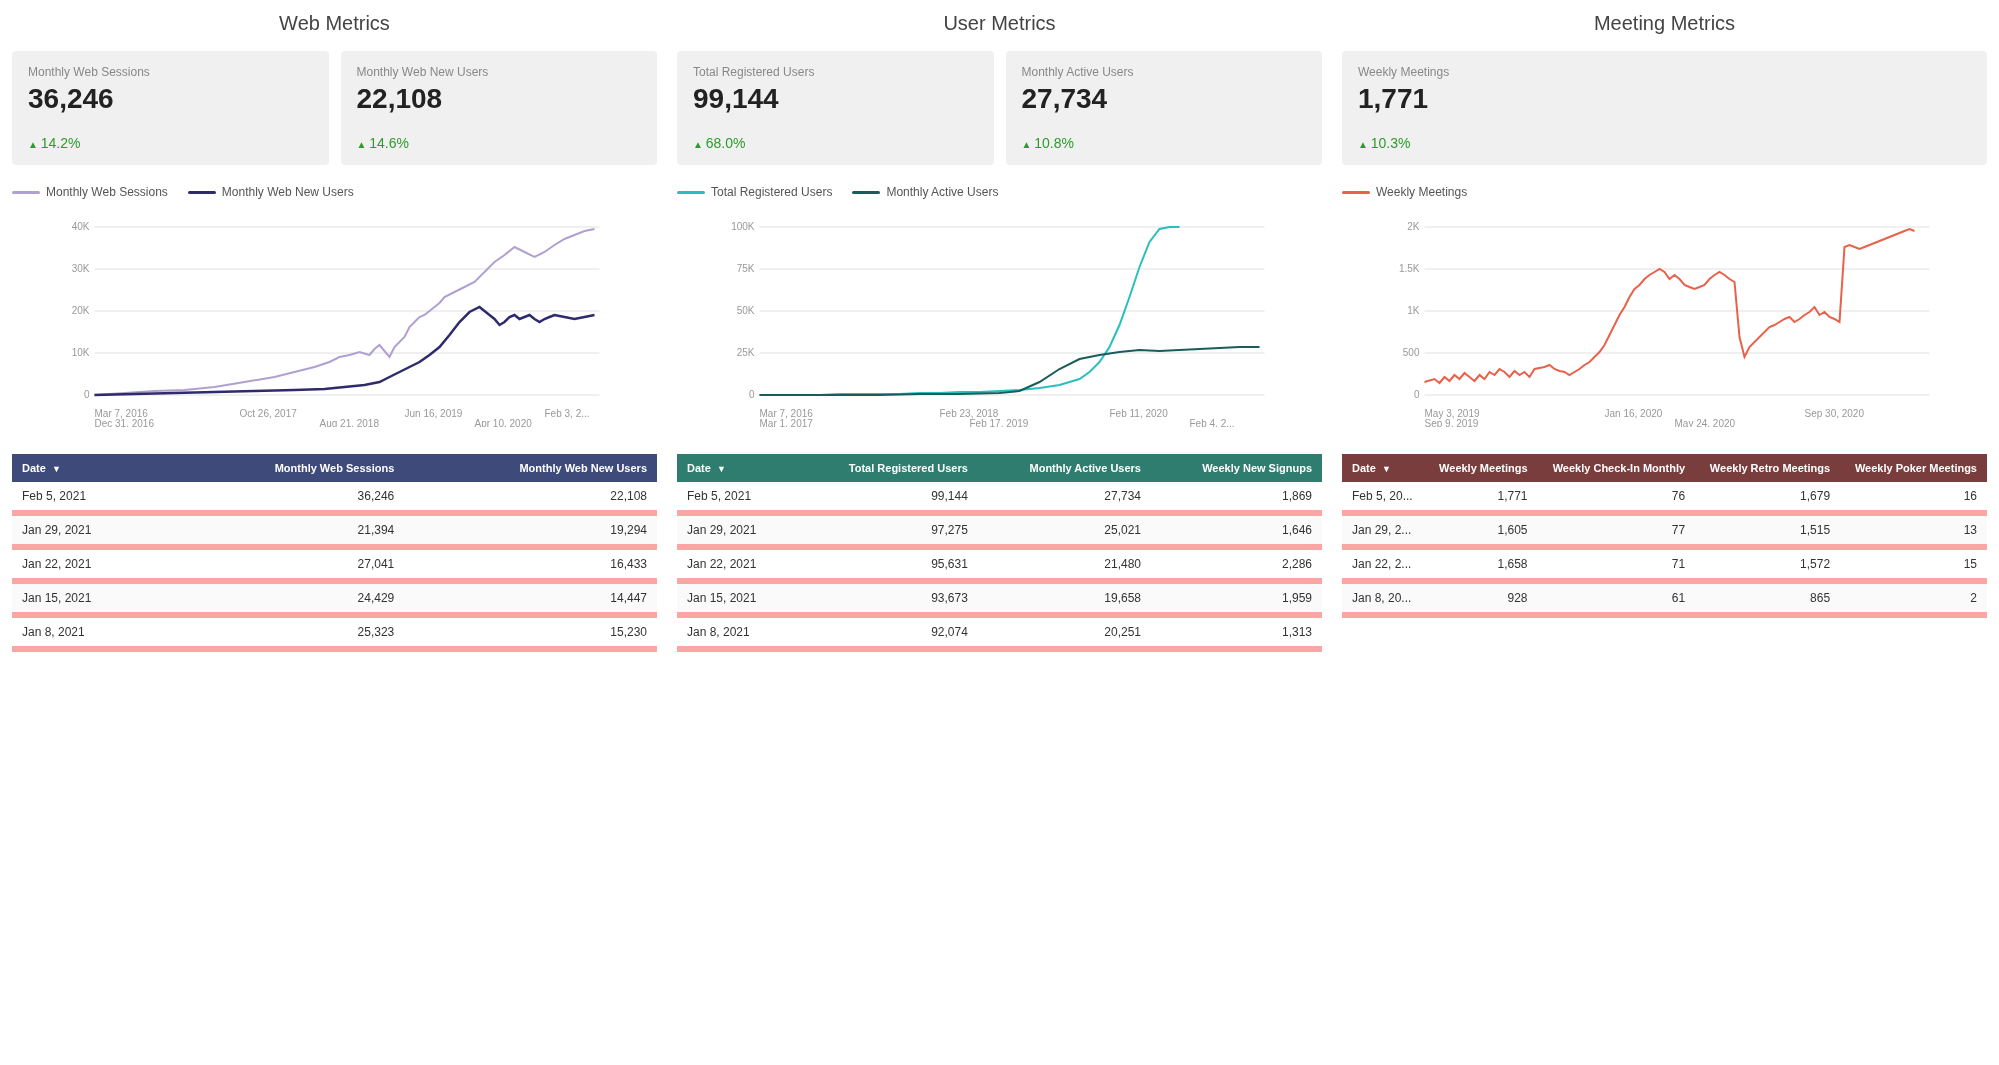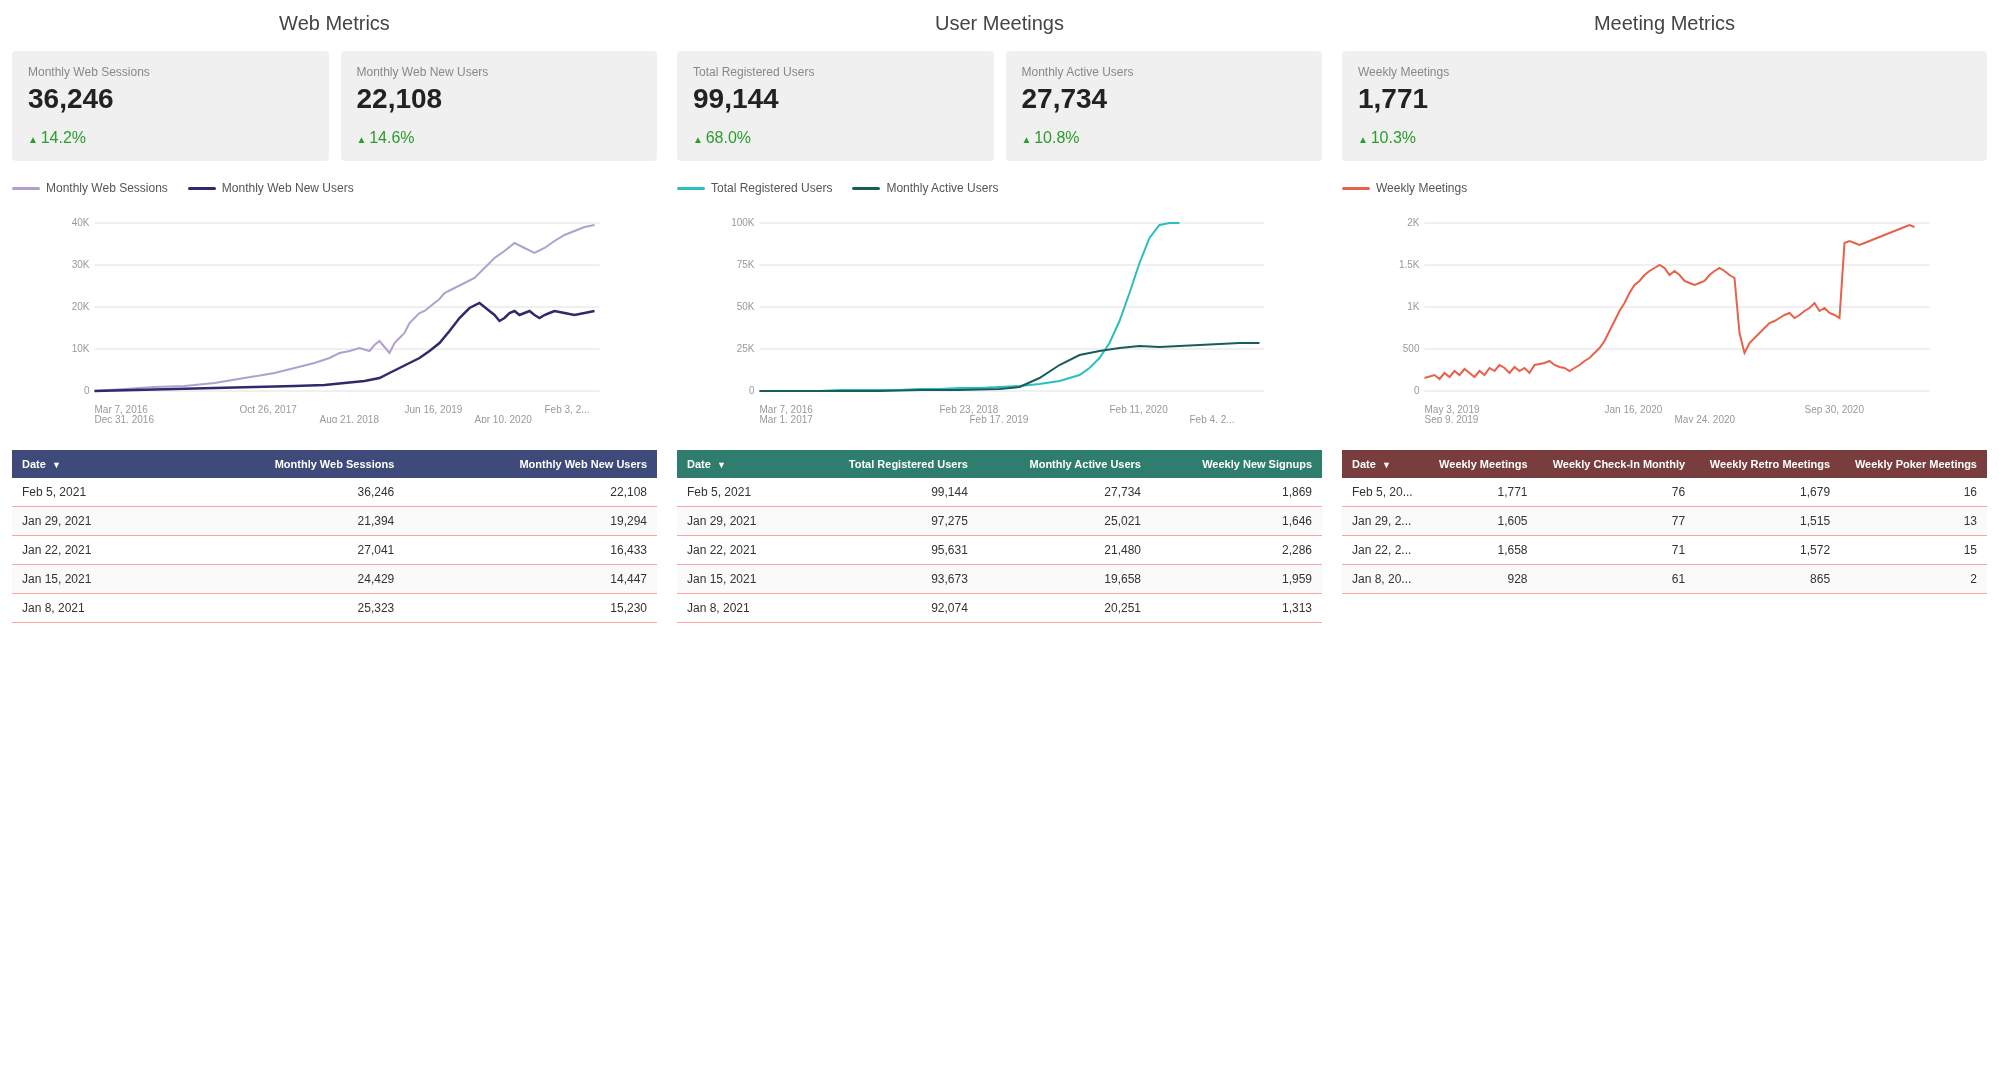--- a/index.html
+++ b/index.html
@@ -5,36 +5,36 @@
     * { box-sizing: border-box; margin: 0; padding: 0; }
     body { font-family: 'Segoe UI', Arial, sans-serif; background: #fff; color: #333; font-size: 13px; }
     .dashboard { display: flex; flex-direction: column; padding: 12px; gap: 16px; }
     .sections { display: flex; gap: 20px; }
     .section { flex: 1; display: flex; flex-direction: column; gap: 12px; }
     .section-title { text-align: center; font-size: 20px; font-weight: 400; color: #444; margin-bottom: 4px; }
     .kpi-row { display: flex; gap: 12px; }
     .kpi-card { flex: 1; background: #f0f0f0; border-radius: 4px; padding: 14px 16px; }
     .kpi-label { font-size: 12px; color: #888; margin-bottom: 4px; }
     .kpi-value { font-size: 28px; font-weight: 600; color: #222; }
-    .kpi-change { font-size: 16px; color: #2a9d2a; margin-top: 14px; }
+    .kpi-change { font-size: 14px; color: #2a9d2a; margin-top: 20px; }
     .kpi-change::before { content: '▲ '; font-size: 10px; }
     .chart-container { background: #fff; border: none; padding: 8px 0; position: relative; }
     .chart-legend { display: flex; gap: 20px; margin-bottom: 8px; align-items: center; font-size: 12px; color: #555; }
     .legend-item { display: flex; align-items: center; gap: 6px; }
     .legend-line { width: 28px; height: 3px; border-radius: 2px; }
     svg.chart { width: 100%; height: 220px; }
     .chart-axis-label { font-size: 10px; fill: #999; }
     
     .data-table { width: 100%; border-collapse: collapse; font-size: 12px; }
     .data-table thead tr { background: #3d4a7a; color: #fff; }
     .data-table thead.teal tr { background: #2e7d6e; }
     .data-table thead.brown tr { background: #7a3d3d; }
     .data-table th { padding: 8px 10px; text-align: left; font-weight: 600; font-size: 11px; }
     .data-table th.right { text-align: right; }
-    .data-table td { padding: 7px 10px; border-bottom: 1px solid #fca5a5; }
+    .data-table td { padding: 7px 10px; border-bottom: 6px solid #fca5a5; }
     .data-table td.right { text-align: right; }
     .data-table tbody tr:nth-child(even) { background: #fafafa; }
     .sort-arrow { font-size: 9px; margin-left: 3px; }
     .tables-row { display: flex; gap: 20px; }
     .table-section { flex: 1; overflow: hidden; }
   </style>
 </head>
 <body>
 
 <div class="dashboard">
@@ -88,21 +88,21 @@
           <text x="350" y="210" class="chart-axis-label">Jun 16, 2019</text>
           <text x="490" y="210" class="chart-axis-label">Feb 3, 2...</text>
           <text x="40" y="220" class="chart-axis-label">Dec 31, 2016</text>
           <text x="265" y="220" class="chart-axis-label">Aug 21, 2018</text>
           <text x="420" y="220" class="chart-axis-label">Apr 10, 2020</text>
         </svg>
       </div>
     </div>
 
     <div class="section">
-      <div class="section-title">User Meetings</div>
+      <div class="section-title">User Metrics</div>
       <div class="kpi-row">
         <div class="kpi-card">
           <div class="kpi-label">Total Registered Users</div>
           <div class="kpi-value">99,144</div>
           <div class="kpi-change">68.0%</div>
         </div>
         <div class="kpi-card">
           <div class="kpi-label">Monthly Active Users</div>
           <div class="kpi-value">27,734</div>
           <div class="kpi-change">10.8%</div>

